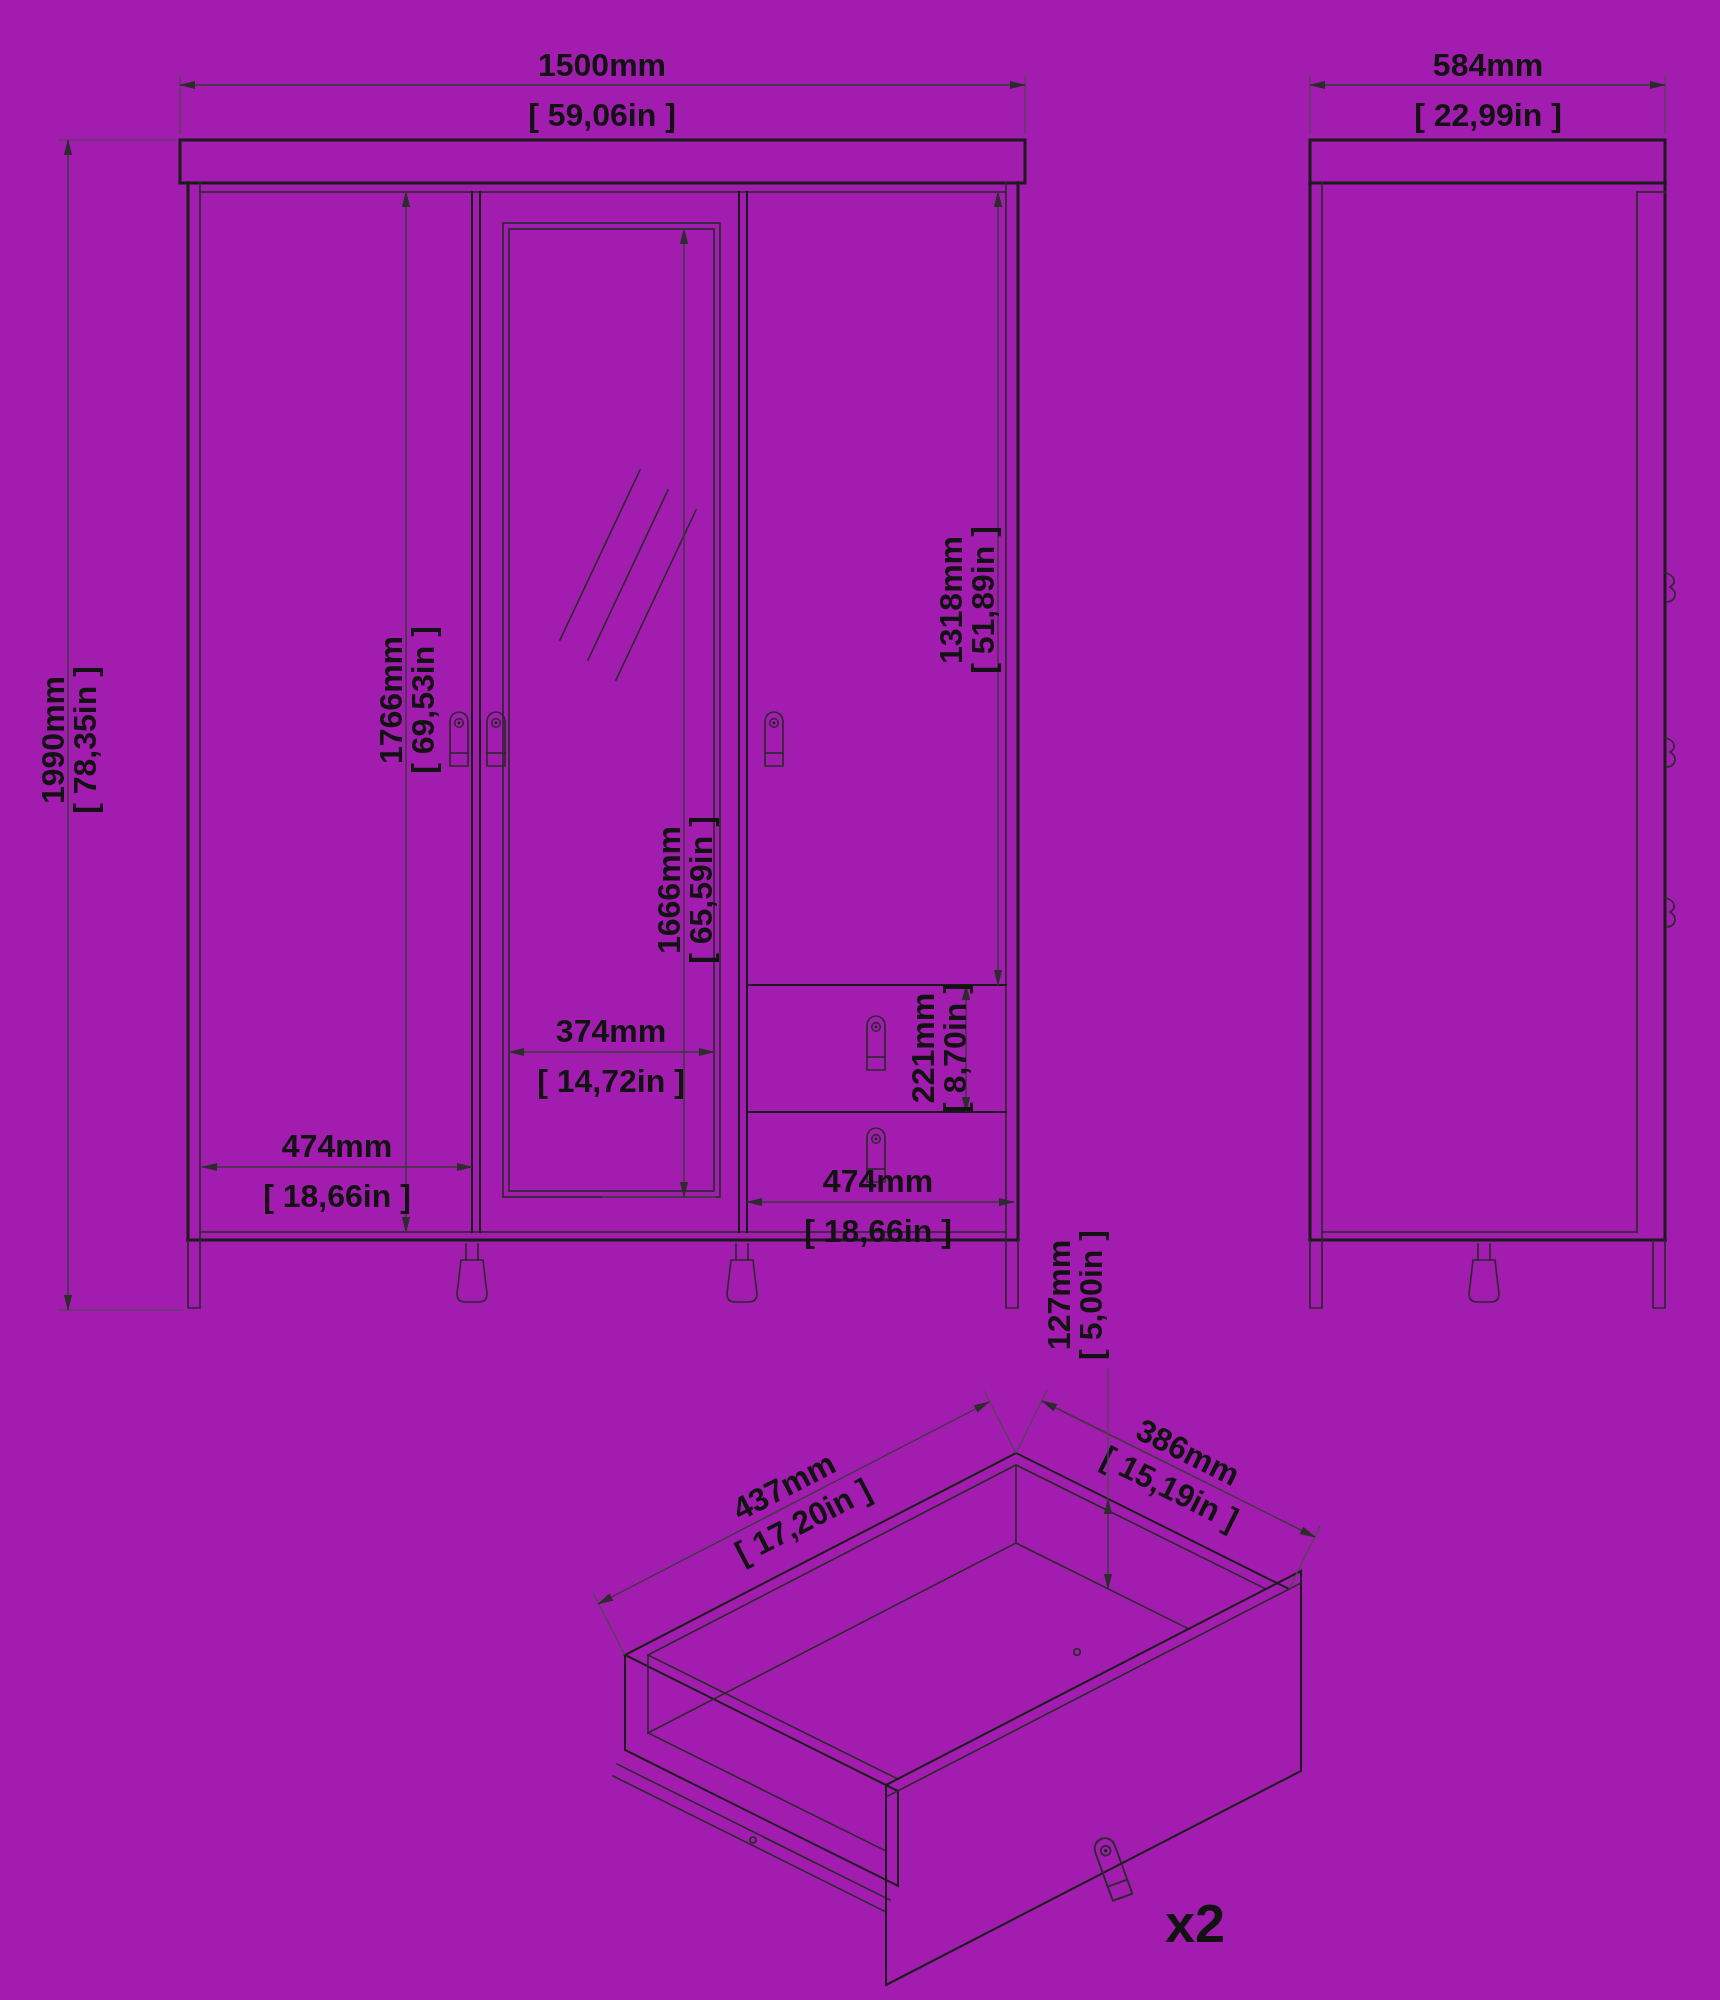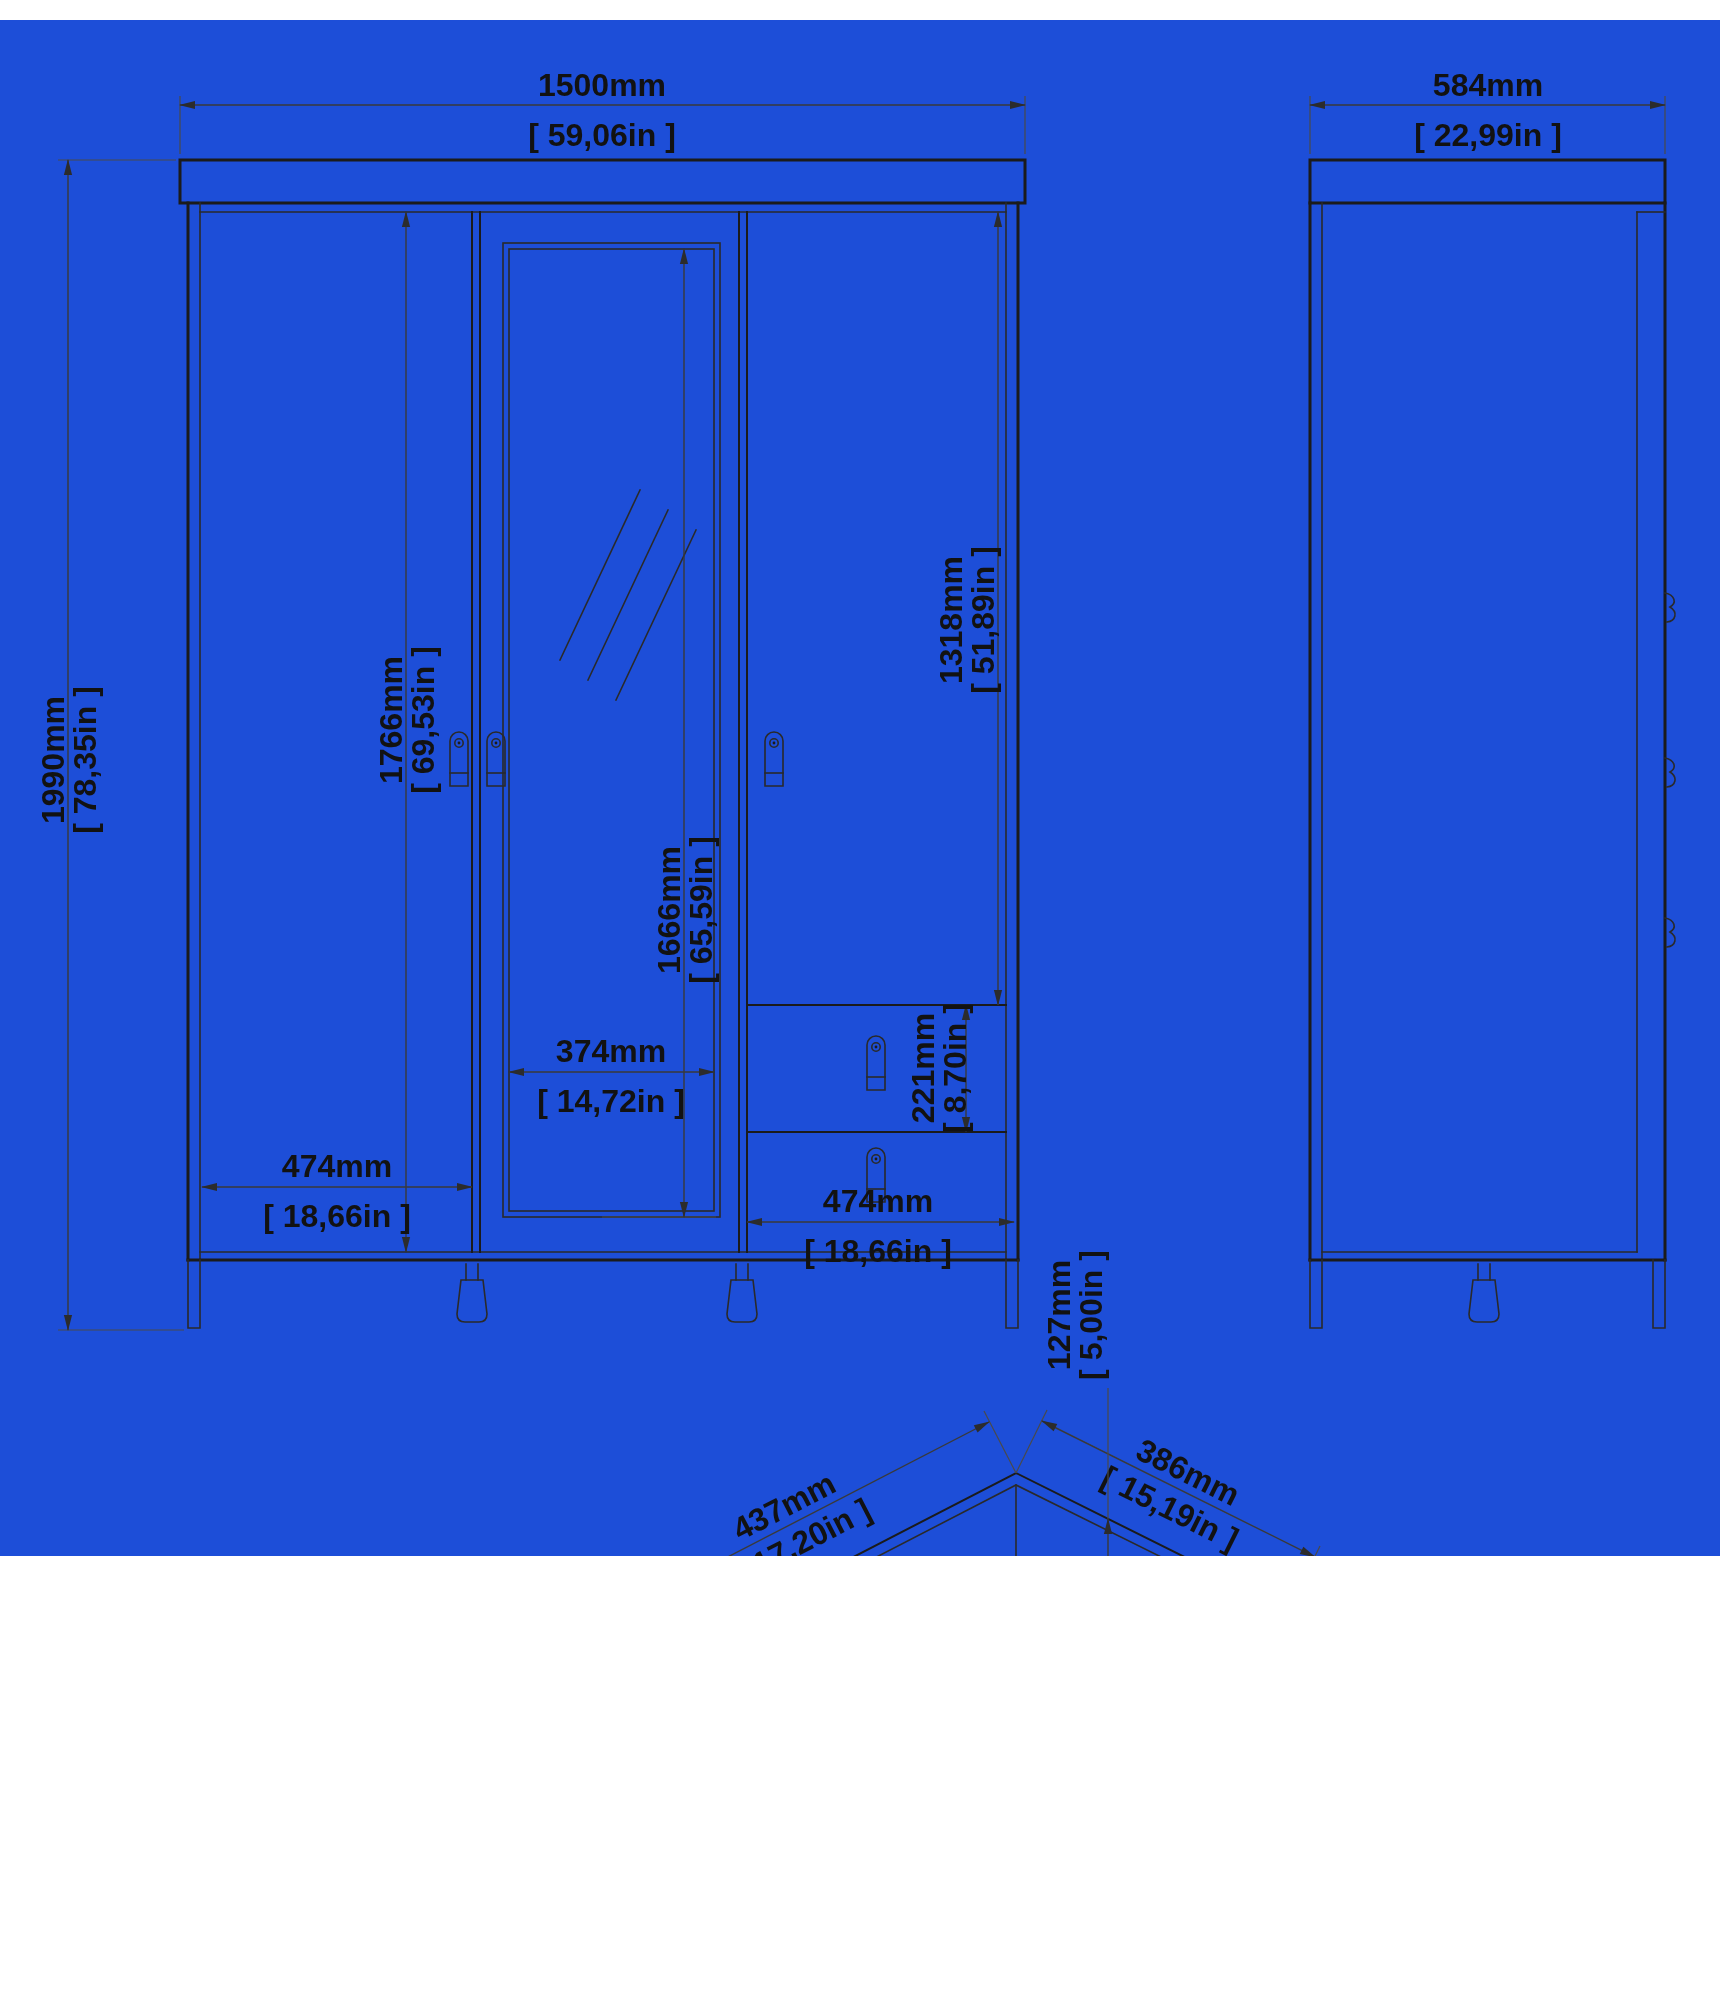--- a/index.html
+++ b/index.html
@@ -1,16 +1,16 @@
 <!DOCTYPE html>
 <html><head>
 <meta charset="utf-8">
 <style>
   html,body{margin:0;padding:0;background:#ffffff;}
-  .stage{width:1720px;height:1536px;background:#1d4ed8;position:relative;margin-top:20px;}
+  .stage{width:1720px;height:2000px;background:#a21caf;position:relative;}
   svg{display:block;}
   .ln  {stroke:#1b1b1b;stroke-width:3;fill:none;stroke-linecap:square;}
   .ln2 {stroke:#1b1b1b;stroke-width:2;fill:none;stroke-linecap:square;}
   .ln1 {stroke:#2a2a2a;stroke-width:1.6;fill:none;stroke-linecap:square;}
   .dim {stroke:#3a3a3a;stroke-width:1.4;fill:none;}
   .ext {stroke:#4a4a4a;stroke-width:1.2;fill:none;}
   .dt  {font:bold 32px "Liberation Sans","DejaVu Sans",sans-serif;fill:#121212;}
   .qt  {font:bold 54px "Liberation Sans","DejaVu Sans",sans-serif;fill:#121212;}
   text{text-anchor:middle;}
 </style>

